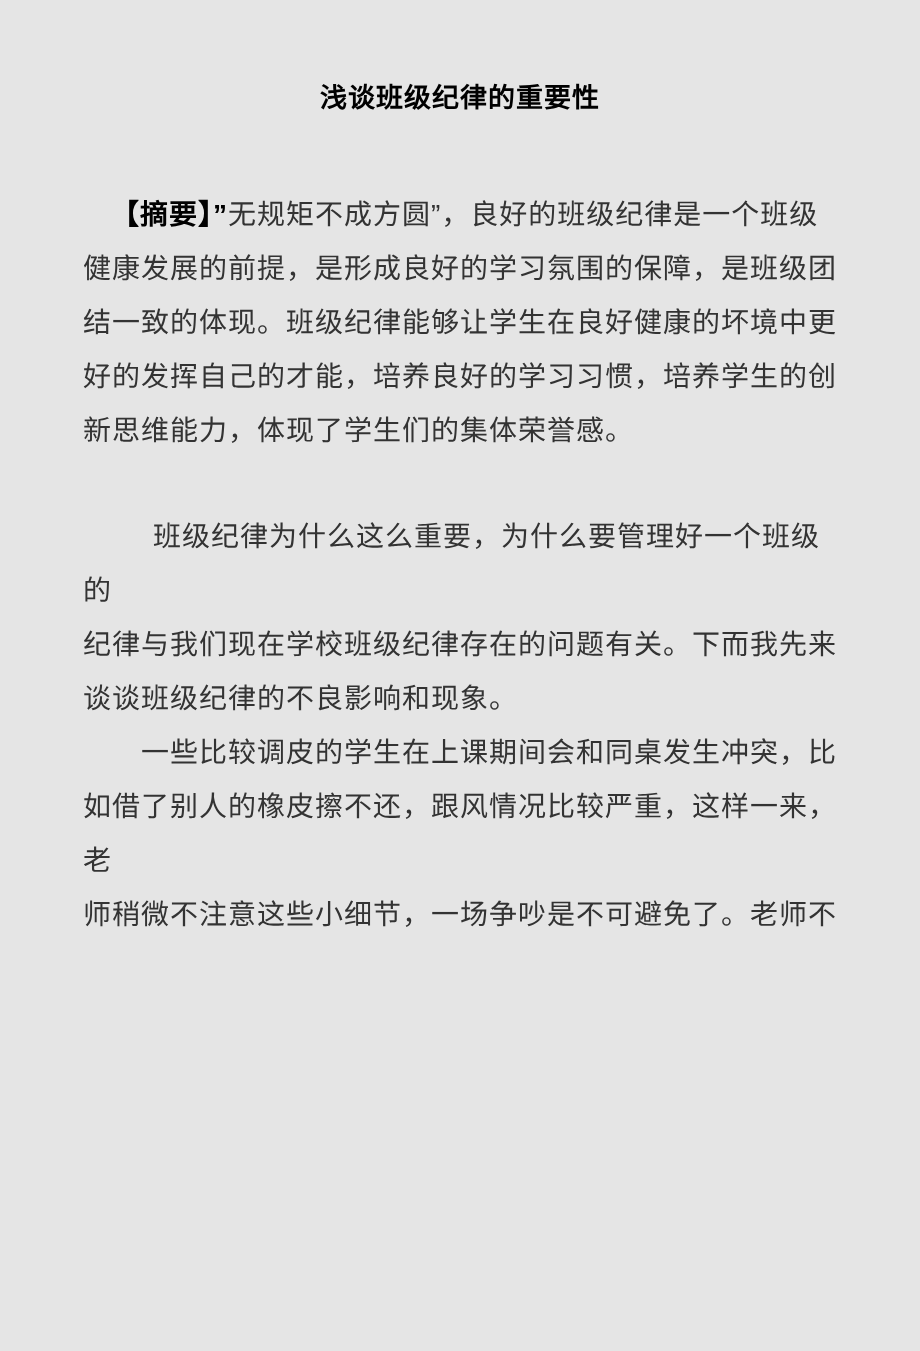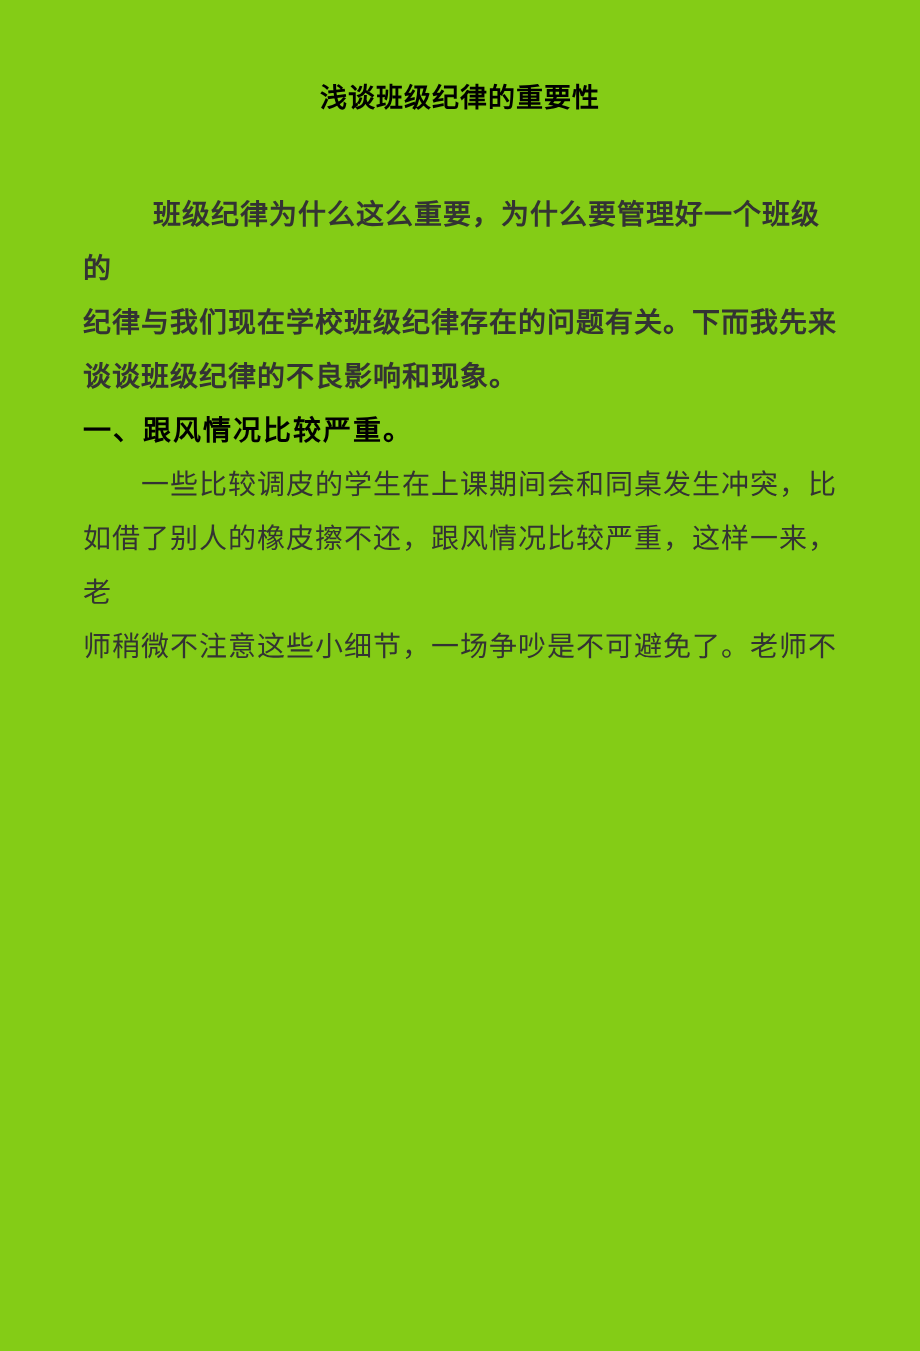--- a/index.html
+++ b/index.html
@@ -5,21 +5,21 @@
   html, body {
     margin: 0;
     padding: 0;
     background: #ffffff;
   }
   .page {
     position: relative;
     width: 920px;
     height: 1351px;
     box-sizing: border-box;
-    background: #84cc16;
+    background: #e5e5e5;
     padding: 76px 83px 0 83px;
     overflow: hidden;
     font-family: "Liberation Sans", "DejaVu Sans", sans-serif;
   }
   .doc-title {
     margin: 0 0 68px 0;
     font-size: 27px;
     line-height: 44px;
     font-weight: bold;
     text-align: center;
@@ -42,21 +42,20 @@
   }
   .abstract-label {
     font-weight: bold;
     color: #000000;
   }
   .keywords {
     margin-bottom: 58px;
   }
   .intro-para {
     text-indent: 70px;
-    font-weight: bold;
   }
   .section-heading {
     margin: 0;
     font-size: 28px;
     line-height: 54px;
     font-weight: bold;
     color: #000000;
     letter-spacing: 2px;
     white-space: pre-wrap;
   }
@@ -67,27 +66,31 @@
     text-indent: 58px;
   }
 </style>
 </head>
 <body>
 
 <div class="page">
 
   <h1 class="doc-title">浅谈班级纪律的重要性</h1>
 
+  <p class="para abstract"><span class="abstract-label">【摘要】”</span><span>无规矩不成方圆”，良好的班级纪律是一个班级
+健康发展的前提，是形成良好的学习氛围的保障，是班级团
+结一致的体现。班级纪律能够让学生在良好健康的坏境中更
+好的发挥自己的才能，培养良好的学习习惯，培养学生的创
+新思维能力，体现了学生们的集体荣誉感。</span></p>
 
 
   <p class="para intro-para">班级纪律为什么这么重要，为什么要管理好一个班级的
 纪律与我们现在学校班级纪律存在的问题有关。下而我先来
 谈谈班级纪律的不良影响和现象。</p>
 
-  <h2 class="section-heading">一、跟风情况比较严重。</h2>
 
 
 
   <p class="para section-2-para">一些比较调皮的学生在上课期间会和同桌发生冲突，比
 如借了别人的橡皮擦不还，跟风情况比较严重，这样一来，老
 师稍微不注意这些小细节，一场争吵是不可避免了。老师不</p>
 
 </div>
 
 </body></html>

